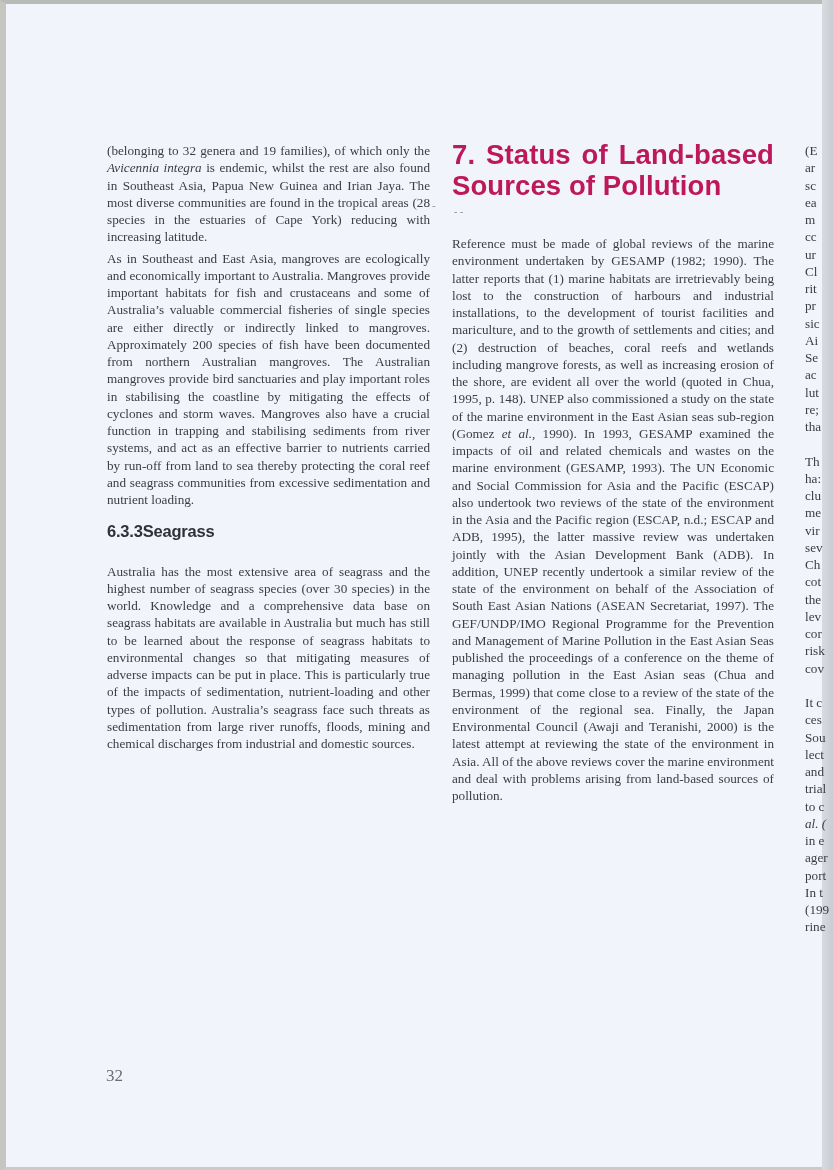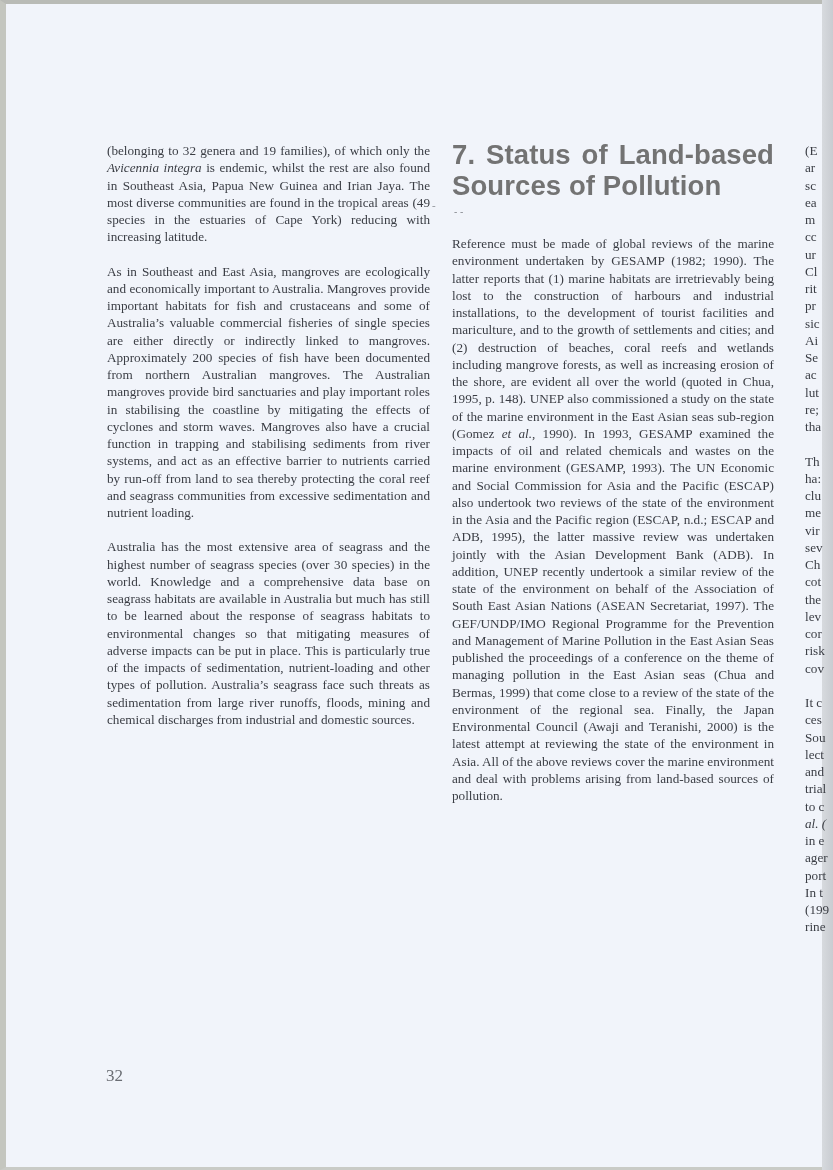--- a/index.html
+++ b/index.html
@@ -23,33 +23,33 @@
     background: linear-gradient(to right, #d7dade, #c9ccd1);
   }
   .col {
     position: absolute;
     font-size: 13.2px;
     line-height: 17.25px;
     text-align: justify;
     hyphens: manual;
   }
   .col p { margin: 0; }
-  .col p + p { margin-top: 17px; }
+  .col p + p { margin-top: 4px; }
   .col-left { left: 107px; top: 142px; width: 323px; }
   .col-mid { left: 452px; top: 139px; width: 322px; }
   .col-right { left: 805px; top: 142px; width: 30px; text-align: left; overflow: hidden; white-space: nowrap; }
   .col-right .frag { display: block; height: 17.25px; }
   .col-right .gap { display: block; height: 17.25px; }
   h1.chapter {
     margin: 0;
     font-family: "Liberation Sans", "DejaVu Sans", sans-serif;
     font-weight: bold;
     font-size: 27.5px;
     line-height: 31px;
-    color: #737373;
+    color: #be185d;
     letter-spacing: 0.1px;
   }
   .dashes { font-family: "Liberation Sans", sans-serif; font-size: 10px; color: #8a8d93; height: 18px; line-height: 18px; margin-top: 2px; margin-left: 2px; }
   h2.section {
     margin: 15px 0 22px 0;
     font-family: "Liberation Sans", "DejaVu Sans", sans-serif;
     font-weight: bold;
     font-size: 16.5px;
     color: #2e3136;
     letter-spacing: -0.2px;
@@ -61,22 +61,23 @@
   }
   em { }
 </style>
 </head>
 <body>
 
 <div class="page"></div>
 <div class="gutter"></div>
 
 <div class="col col-left">
-  <p><span>(belonging to 32 genera and 19 families), of which only the </span><em>Avicennia integra</em><span> is endemic, whilst the rest are also found in Southeast Asia, Papua New Guinea and Irian Jaya. The most diverse communi­ties are found in the tropical areas (49 species in the estuaries of Cape York) reducing with increasing lati­tude.</span></p>
+  <p><span>(belonging to 32 genera and 19 families), of which only the </span><em>Avicennia integra</em><span> is endemic, whilst the rest are also found in Southeast Asia, Papua New Guinea and Irian Jaya. The most diverse communi­ties are found in the tropical areas (28 species in the estuaries of Cape York) reducing with increasing lati­tude.</span></p>
   <p>As in Southeast and East Asia, mangroves are eco­logically and economically important to Australia. Mangroves provide important habitats for fish and crustaceans and some of Australia’s valuable com­mercial fisheries of single species are either directly or indirectly linked to mangroves. Approximately 200 species of fish have been documented from north­ern Australian mangroves. The Australian mangroves provide bird sanctuaries and play important roles in stabilising the coastline by mitigating the effects of cyclones and storm waves. Mangroves also have a crucial function in trapping and stabilising sediments from river systems, and act as an effective barrier to nutrients carried by run-off from land to sea thereby protecting the coral reef and seagrass communities from excessive sedimentation and nutrient loading.</p>
+  <h2 class="section">6.3.3Seagrass</h2>
   <p>Australia has the most extensive area of seagrass and the highest number of seagrass species (over 30 species) in the world. Knowledge and a comprehen­sive data base on seagrass habitats are available in Australia but much has still to be learned about the response of seagrass habitats to environmental changes so that mitigating measures of adverse im­pacts can be put in place. This is particularly true of the impacts of sedimentation, nutrient-loading and other types of pollution. Australia’s seagrass face such threats as sedimentation from large river run­offs, floods, mining and chemical discharges from industrial and domestic sources.</p>
 </div>
 
 <span class="stray-dash">-</span>
 
 <div class="col col-mid">
   <h1 class="chapter">7. Status of Land-based Sources of Pollution</h1>
   <div class="dashes">- -</div>
   <p style="margin-top:14px"><span>Reference must be made of global reviews of the marine environment undertaken by GESAMP (1982; 1990). The latter reports that (1) marine habitats are irretrievably being lost to the construction of harbours and industrial installations, to the development of tour­ist facilities and mariculture, and to the growth of settlements and cities; and (2) destruction of beaches, coral reefs and wetlands including mangrove forests, as well as increasing erosion of the shore, are evi­dent all over the world (quoted in Chua, 1995, p. 148). UNEP also commissioned a study on the state of the marine environment in the East Asian seas sub-re­gion (Gomez </span><em>et al.</em><span>, 1990). In 1993, GESAMP ex­amined the impacts of oil and related chemicals and wastes on the marine environment (GESAMP, 1993). The UN Economic and Social Commission for Asia and the Pacific (ESCAP) also undertook two reviews of the state of the environment in the Asia and the Pacific region (ESCAP, n.d.; ESCAP and ADB, 1995), the latter massive review was undertaken jointly with the Asian Development Bank (ADB). In addition, UNEP recently undertook a similar review of the state of the environment on behalf of the As­sociation of South East Asian Nations (ASEAN Sec­retariat, 1997). The GEF/UNDP/IMO Regional Pro­gramme for the Prevention and Management of Marine Pollution in the East Asian Seas published the proceedings of a conference on the theme of managing pollution in the East Asian seas (Chua and Bermas, 1999) that come close to a review of the state of the environment of the regional sea. Finally, the Japan Environmental Council (Awaji and Teranishi, 2000) is the latest attempt at reviewing the state of the environment in Asia. All of the above reviews cover the marine environment and deal with problems arising from land-based sources of pollu­tion.</span></p>
 </div>

